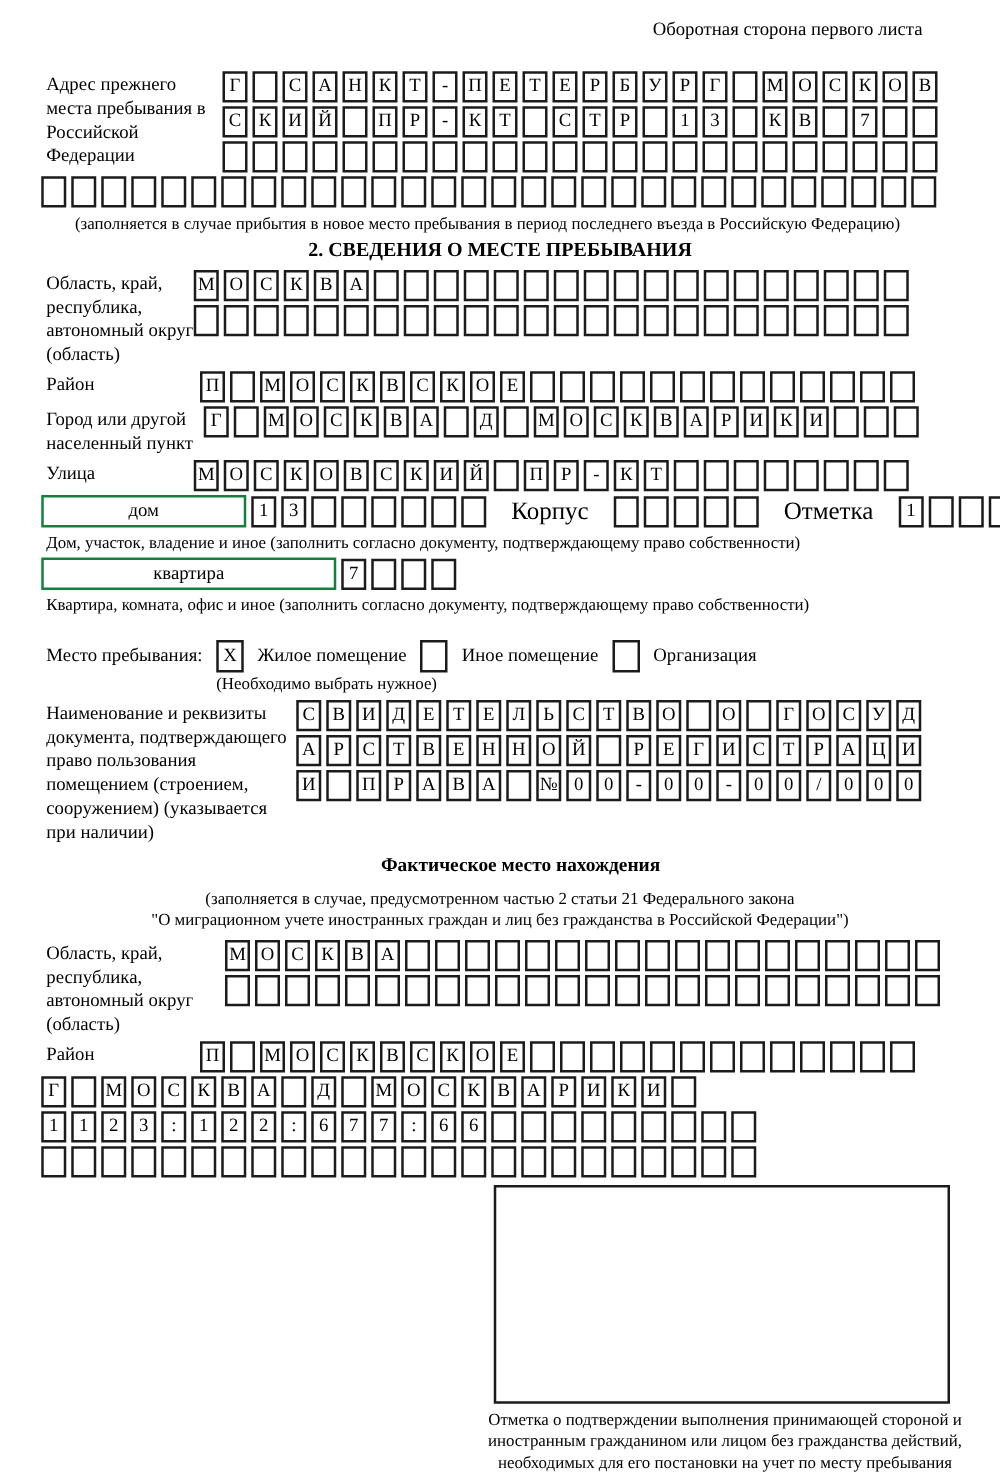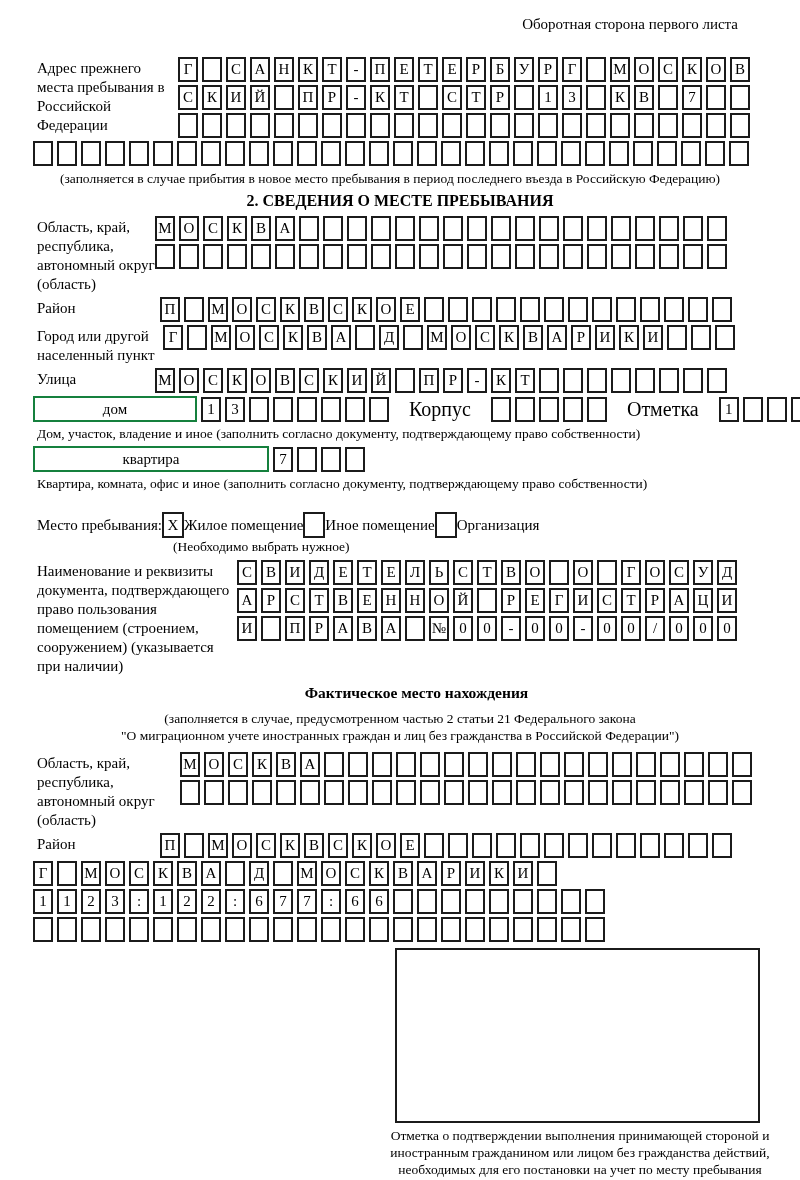--- a/index.html
+++ b/index.html
@@ -53,21 +53,21 @@
   .house-box { width: 164px; margin-right: 4px; }
   .apt-box { width: 236px; margin-right: 4px; }
   .mid-label { font-size: 20px; margin: 0 20px; white-space: nowrap; }
 
   .checkbox {
     width: 22px; height: 26px; flex-shrink: 0;
     border: 2px solid #1b1b1b;
     display: flex; align-items: center; justify-content: center;
     font-size: 15px;
   }
-  .stay-row { display: flex; align-items: center; gap: 0; padding-left: 4px; margin-top: 20px; }
+  .stay-row { display: flex; align-items: center; gap: 11px; padding-left: 4px; margin-top: 20px; }
   .stay-row .opt-label { font-size: 15px; }
   .stay-caption { text-align: left; width: 460px; margin-left: 140px; }
 
   .actual-title {
     text-align: center; font-weight: bold; font-size: 15.5px;
     margin: 8px 0 8px 0;
   }
   .actual-captions { text-align: center; padding-right: 33px; margin-bottom: 8px; }
 
   .stamp-box {

